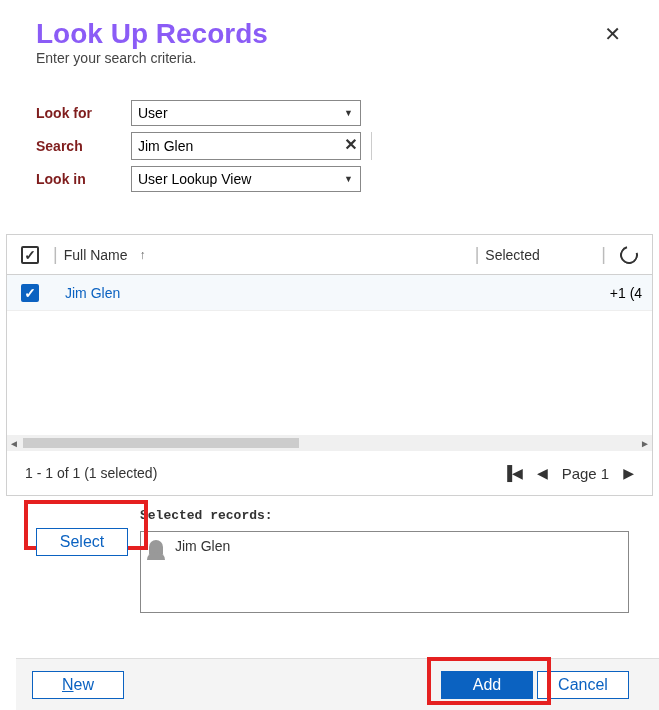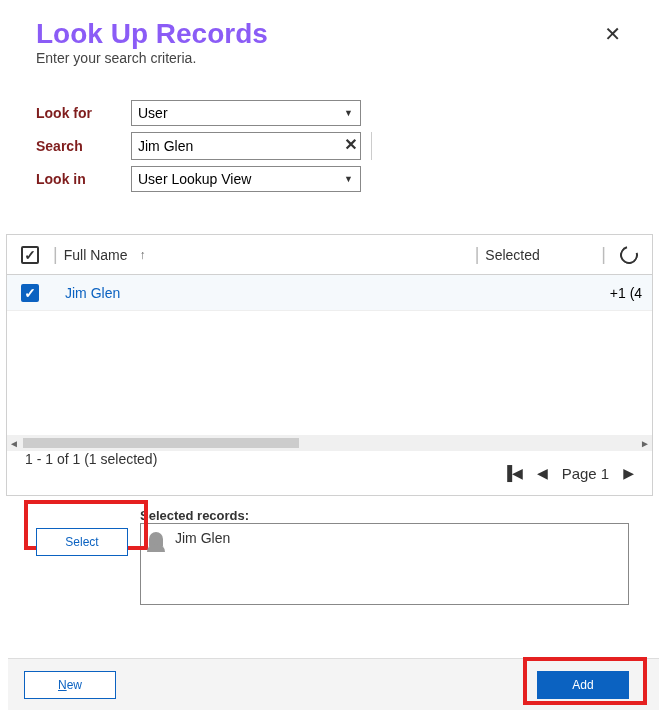--- a/index.html
+++ b/index.html
@@ -75,47 +75,47 @@
 .row-name { flex: 1; color: #0b62c1; padding-left: 4px; }
 .row-phone { color: #000000; width: 40px; text-align: center; white-space: nowrap; overflow: hidden; }
 .row-position { width: 110px; }
 .hscroll {
   height: 16px; background: #f0f0f0; display: flex; align-items: center;
   justify-content: space-between; padding: 0 2px;
 }
 .hscroll-arrow { font-size: 10px; color: #666; cursor: pointer; }
 .hscroll-thumb { height: 10px; width: 45%; background: #ccc; }
 .pager {
-  height: 44px; display: flex; 
+  height: 44px; display: flex; align-items: center;
   justify-content: space-between; padding: 0 18px; background: #fff;
 }
 .pager-nav { display: flex; align-items: center; gap: 14px; font-size: 15px; }
 .nav-btn { cursor: pointer; font-size: 14px; color: #333; user-select: none; }
 .selected-section { margin: 12px 30px 0 36px; display: flex; gap: 12px; }
-.selected-label { font-size: 13px; font-weight: 600; margin-bottom: 0; }
+.selected-label { font-size: 13px; font-weight: 600; margin-bottom: 8px; font-family: Liberation Mono, monospace; }
 .selected-box {
   border: 1px solid #888; height: 82px; padding: 6px 8px;
   font-size: 14px; color: #333; display: flex; align-items: flex-start; gap: 6px;
 }
 .user-icon {
   width: 14px; height: 14px; background: #999; border-radius: 50% 50% 0 0;
   position: relative; display: inline-block;
 }
 .user-icon::after {
   content: ""; position: absolute; bottom: -6px; left: -2px;
   width: 18px; height: 8px; background: #999; border-radius: 8px 8px 0 0;
 }
 .btn-col { display: flex; flex-direction: column; gap: 6px; padding-top: 20px; }
 .btn {
   width: 92px; height: 28px; border: 1px solid #0b62c1; background: #fff;
-  color: #0b62c1; font-size: 12px; cursor: pointer; text-align: center;
+  color: #0b62c1; font-size: 16px; cursor: pointer; text-align: center;
   display: inline-flex; align-items: center; justify-content: center;
 }
 .footer {
-  position: absolute; bottom: 0; left: 8px; right: 0; height: 52px;
+  position: absolute; bottom: 0; left: 16px; right: 0; height: 52px;
   background: #f4f4f4; border-top: 1px solid #ddd;
   display: flex; align-items: center; justify-content: space-between;
   padding: 0 30px 0 16px;
 }
 .footer-right { display: flex; gap: 4px; align-items: center; }
 .btn-primary { background: #0b62c1; color: #fff; border-color: #0b62c1; }
 .btn .ul { text-decoration: underline; }
 .highlight-red { border: 4px solid #e52020; padding: 6px; }
 .select-highlight { position: absolute; }
 </style>
@@ -220,14 +220,15 @@
   </div>
 </div>
 
 <div class="footer">
   <button class="btn">
       <span><span class="ul">N</span><span>ew</span></span>
     </button>
   <div class="footer-right" style="position:relative;">
     <div class="highlight-red select-highlight" style="top:-14px; left:-14px; width:124px; height:48px;"></div>
     <button class="btn btn-primary" style="position:relative;">Add</button>
+    <button class="btn">Cancel</button>
   </div>
 </div>
 
 </body></html>

